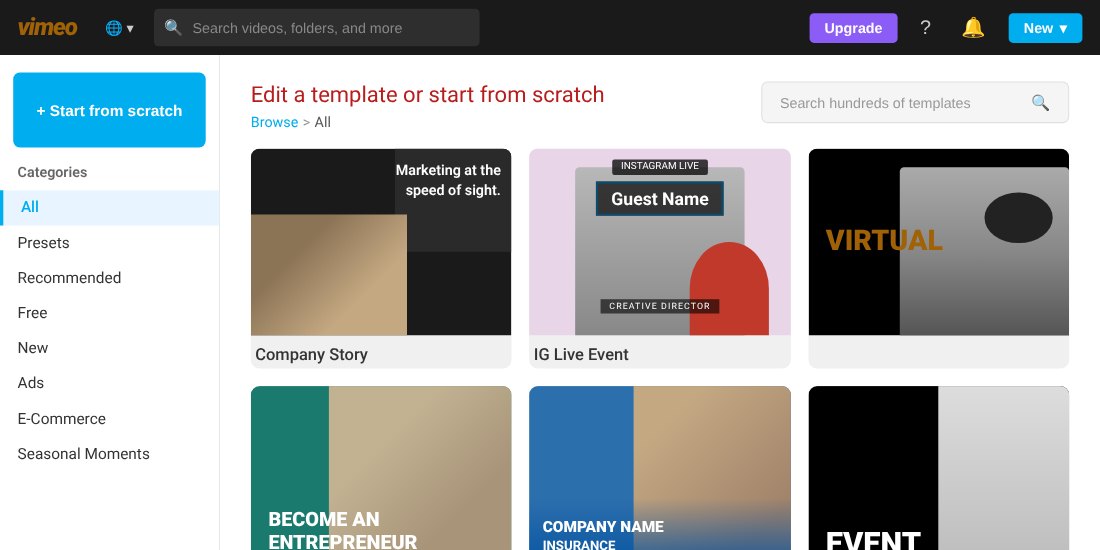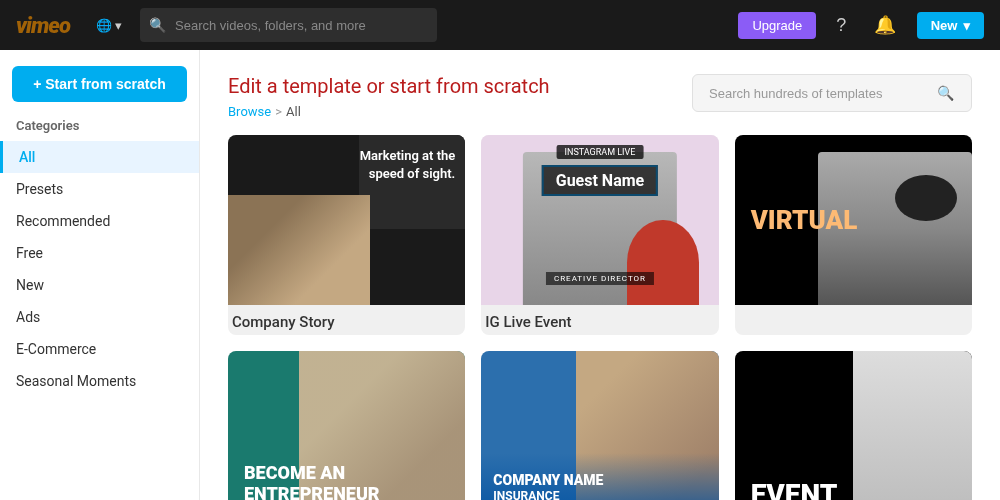--- a/index.html
+++ b/index.html
@@ -55,21 +55,21 @@
     .search-bar input::placeholder { color: #888; }
     .search-icon-nav { color: #888; font-size: 14px; }
     .nav-spacer { flex: 1; }
     .upgrade-btn {
       background: #8b5cf6;
       color: white;
       border: none;
       border-radius: 4px;
       padding: 6px 14px;
       font-size: 13px;
-      font-weight: 400;
+      font-weight: 700;
       cursor: pointer;
     }
     .nav-icon-btn {
       background: transparent;
       border: none;
       color: #ccc;
       cursor: pointer;
       font-size: 18px;
       padding: 4px 8px;
       border-radius: 4px;
@@ -101,21 +101,21 @@
       border-right: 1px solid #e8e8e8;
       padding: 16px 0;
       flex-shrink: 0;
       overflow-y: auto;
     }
     .start-from-scratch-btn {
       background: #00adef;
       color: white;
       border: none;
       border-radius: 6px;
-      padding: 10px 16px;
+      padding: 26px 16px;
       font-size: 14px;
       font-weight: 600;
       cursor: pointer;
       width: calc(100% - 24px);
       margin: 0 12px 16px;
       display: flex; align-items: center; justify-content: center; gap: 6px;
     }
     .categories-label {
       font-size: 13px;
       font-weight: 600;
@@ -314,21 +314,21 @@
     .card3-hat {
       position: absolute;
       top: 15%; right: 10%;
       width: 40%; height: 30%;
       background: #222;
       border-radius: 50%;
     }
     .card3-text {
       position: absolute;
       left: 16px; top: 50%; transform: translateY(-50%);
-      color: #fdba74;
+      color: #a16207;
       font-size: 26px;
       font-weight: 900;
       line-height: 1.1;
       text-transform: uppercase;
     }
 
     
     .card4-bg {
       background: #1a7a6e;
       width: 100%; height: 100%;

